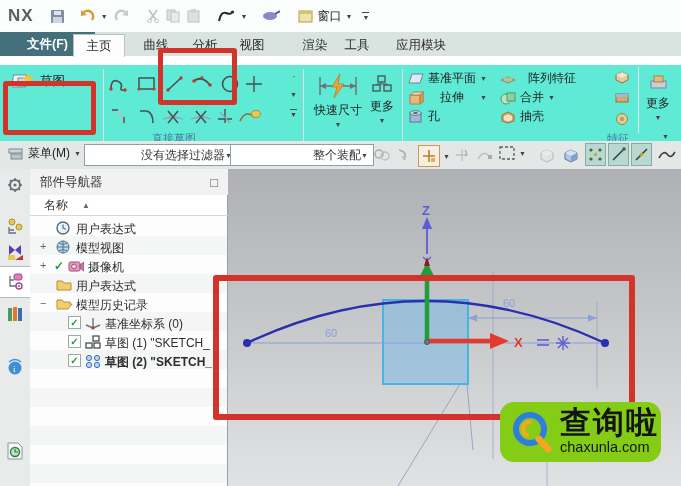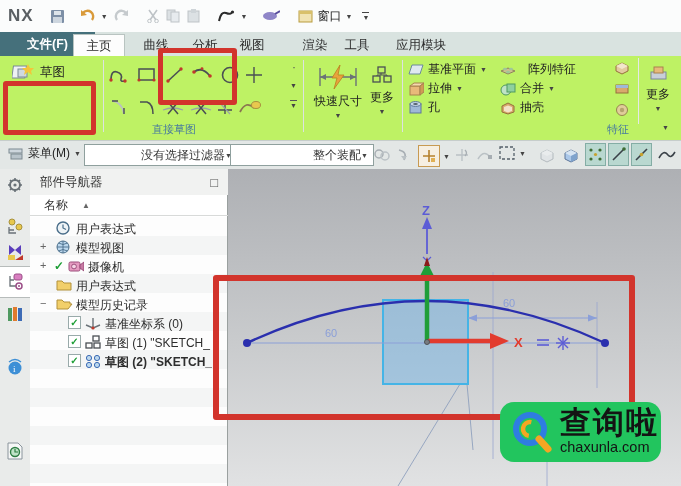--- a/index.html
+++ b/index.html
@@ -111,21 +111,21 @@
       <span>渲染</span>
     </div>
   <div class="tab abs" style="left:333px;top:2px;width:48px">
       <span>工具</span>
     </div>
   <div class="tab abs" style="left:381px;top:2px;width:80px">
       <span>应用模块</span>
     </div>
 </div>
 
-<div class="abs" style="left:0;top:56px;width:681px;height:84px;background:#bef264;border-bottom:1px solid #c6cdcb">
+<div class="abs" style="left:0;top:65px;width:681px;height:84px;background:#5eead4;border-bottom:1px solid #c6cdcb">
 
   <div class="abs flex" style="left:12px;top:6px;gap:6px">
     <svg width="22" height="20">
         <rect x="2" y="4" width="13" height="12" fill="#eef2f5" stroke="#7a8a96" transform="skewX(-8)"></rect>
         <rect x="6" y="7" width="9" height="8" fill="#cfd9e0" stroke="#7a8a96"></rect>
         <polygon points="16,2 18,6 22,6 19,9 20,13 16,10 12,13 13,9 10,6 14,6" fill="#f4c43a"></polygon>
       </svg>
     <span style="font-size:12.5px">草图</span>
   </div>
 
@@ -236,21 +236,21 @@
 
   <div class="abs" style="left:402px;top:4px;width:1px;height:72px;background:#dde2e1"></div>
 
   <div class="abs flex" style="left:408px;top:5px;gap:4px">
     <svg width="16" height="13">
         <polygon points="4,2 15,2 12,11 1,11" fill="#dfe9ef" stroke="#6c8a9c"></polygon>
       </svg>
     <span style="font-size:12px">基准平面</span>
     <span class="dd">▼</span>
   </div>
-  <div class="abs flex" style="left:408px;top:24px;gap:4px">
+  <div class="abs flex" style="left:408px;top:24px;gap:16px">
     <svg width="16" height="14">
         <rect x="2" y="4" width="10" height="9" fill="#e8b97a" stroke="#a8824e"></rect>
         <polygon points="2,4 6,1 16,1 12,4" fill="#f4d9ae" stroke="#a8824e"></polygon>
         <polygon points="12,4 16,1 16,10 12,13" fill="#d19a55" stroke="#a8824e"></polygon>
       </svg>
     <span style="font-size:12px">拉伸</span>
     <span class="dd">▼</span>
   </div>
   <div class="abs flex" style="left:408px;top:43px;gap:4px">
     <svg width="16" height="14">
@@ -622,21 +622,21 @@
     <text x="286" y="178" font-size="13" fill="#e23b2e" font-weight="bold">X</text>
 
     <circle cx="199" cy="173" r="2.5" fill="#777b80" stroke="#4e5256"></circle>
   </svg>
 </div>
 
 <div class="abs redbox" style="left:3px;top:81px;width:93px;height:54px;box-sizing:border-box"></div>
 <div class="abs redbox" style="left:158px;top:48px;width:79px;height:57px;box-sizing:border-box"></div>
 <div class="abs redbox" style="left:213px;top:275px;width:422px;height:145px;border-width:6px;box-sizing:border-box"></div>
 
-<div class="abs flex" style="left:500px;top:402px;width:161px;height:60px;background:#22c55e;border-radius:14px;z-index:6;gap:6px;padding-left:8px;box-sizing:border-box">
+<div class="abs flex" style="left:500px;top:402px;width:161px;height:60px;background:#84cc16;border-radius:14px;z-index:6;gap:6px;padding-left:8px;box-sizing:border-box">
   <svg width="46" height="48">
     <circle cx="22" cy="21" r="14" fill="none" stroke="#2f7de1" stroke-width="6"></circle>
     <circle cx="22" cy="21" r="7" fill="none" stroke="#f5a623" stroke-width="4.5" stroke-dasharray="22 22" transform="rotate(100 22 21)"></circle>
     <line x1="31" y1="31" x2="40" y2="41" stroke="#f5a623" stroke-width="7" stroke-linecap="round"></line>
   </svg>
   <div>
     <div style="font-family:'Liberation Serif',serif;font-size:31px;font-weight:bold;color:#141414;line-height:1;letter-spacing:2px">查询啦</div>
     <div style="font-size:14.5px;color:#141414;line-height:1.2;margin-top:1px">chaxunla.com</div>
   </div>
 </div>

